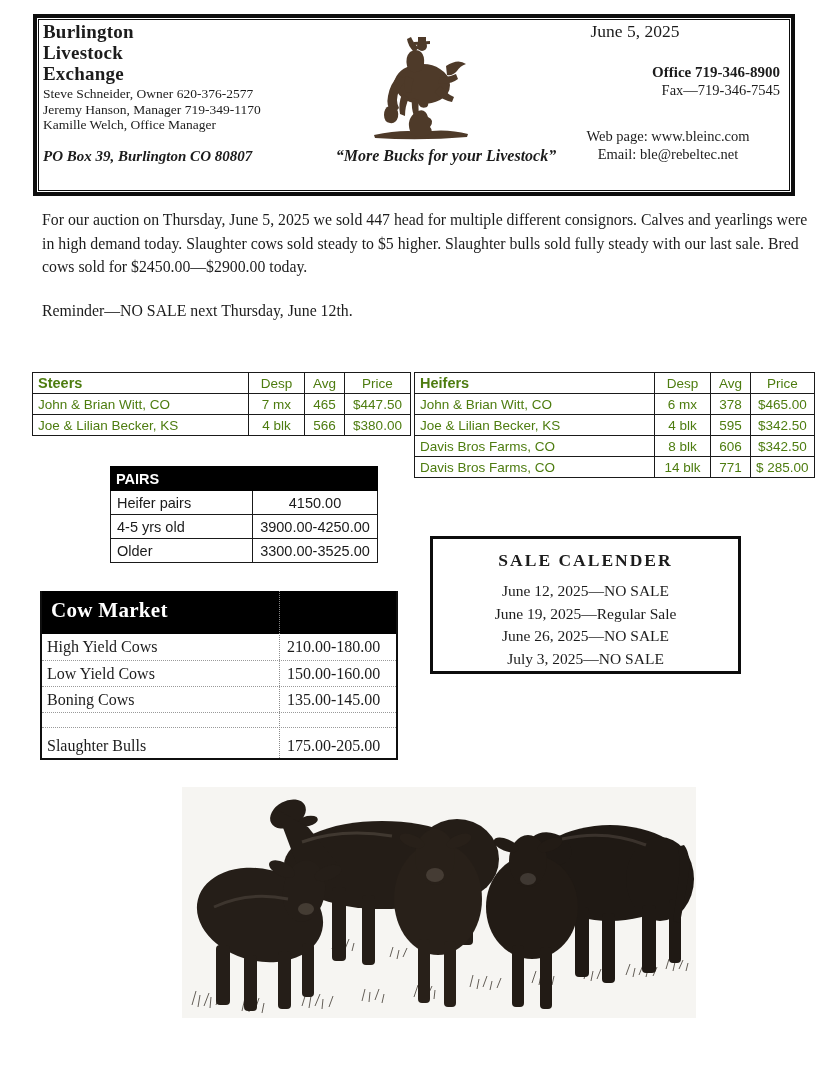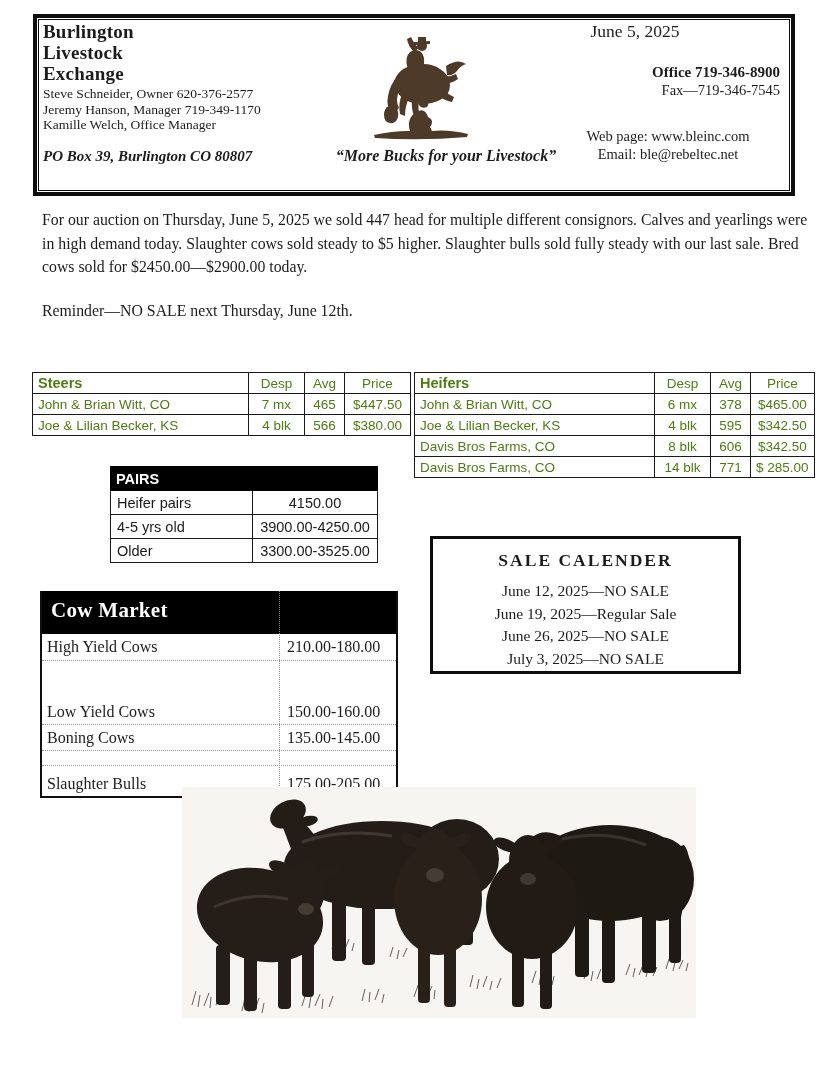--- a/index.html
+++ b/index.html
@@ -208,21 +208,21 @@
     </tr>
   </tbody>
     </table>
 
   <div class="abs cowmkt">
     <div class="cowmkt-head">Cow Market</div>
     <div class="cow-row dot-b" style="height:27px;">
       <span class="lbl">High Yield Cows</span>
       <span class="val">210.00-180.00</span>
     </div>
-    <div class="cow-row dot-b" style="height:26px;margin-top:38px;">
+    <div class="cow-row dot-b" style="height:26px;">
       <span class="lbl">Low Yield Cows</span>
       <span class="val">150.00-160.00</span>
     </div>
     <div class="cow-row dot-b" style="height:26px;">
       <span class="lbl">Boning Cows</span>
       <span class="val">135.00-145.00</span>
     </div>
     <div class="cow-spacer dot-b"></div>
     <div class="cow-row" style="height:30px; align-items:flex-end;">
       <span class="lbl">Slaughter Bulls</span>

